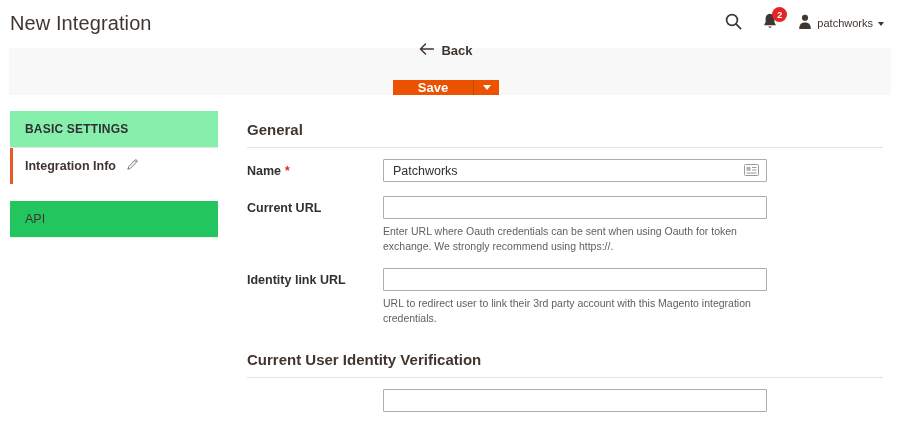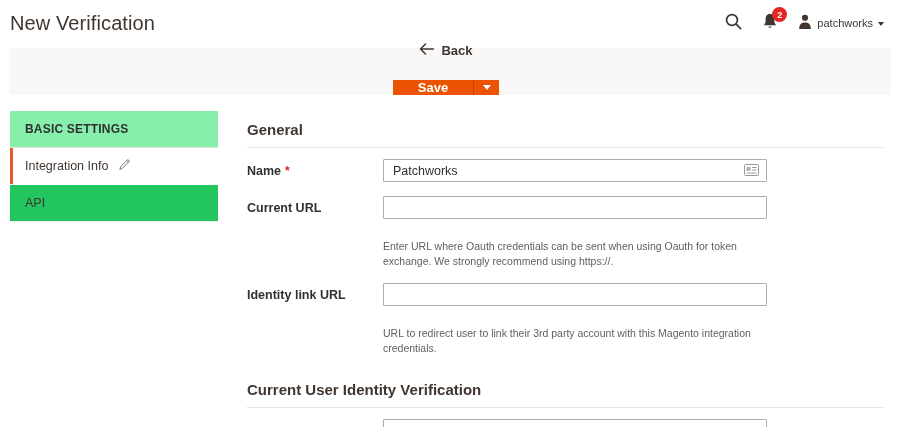--- a/index.html
+++ b/index.html
@@ -37,45 +37,45 @@
   
   .layout { display: flex; margin-top: 16px; }
   .sidebar { width: 208px; margin-left: 10px; flex: none; }
   .sidebar-title { height: 37px; background: #86efac; border-bottom: 1px solid #e3e3e3;
     display: flex; align-items: center; padding-left: 15px;
     font-size: 12px; font-weight: 700; color: #303030; letter-spacing: .2px; }
   .sidebar-item { height: 37px; display: flex; align-items: center; gap: 10px;
     padding-left: 15px; font-size: 12.5px; color: #41362f; background: #22c55e;
     border-bottom: 1px solid #f1f0f0; cursor: pointer; }
   .sidebar-item.active { background: #fff; border-left: 3px solid #e85b27; padding-left: 12px;
-    font-weight: 400; height: 36px; border-bottom: none; margin-bottom: 1px; }
+    font-weight: 700; height: 36px; border-bottom: none; margin-bottom: 17px; }
 
   .main { margin-left: 29px; width: 636px; padding-top: 10px; }
   .section-heading { font-size: 15px; font-weight: 600; color: #41362f;
     padding-bottom: 9px; border-bottom: 1px solid #e3e3e3; margin-bottom: 11px; }
   .section-heading.second { margin-top: 25px; }
 
   .form-row { display: flex; margin-bottom: 14px; }
   .label-cell { width: 123px; flex: none; padding-top: 5px;
     font-size: 12.5px; font-weight: 700; color: #303030; }
   .req { color: #e22626; margin-left: 4px; font-size: 12px; }
   .field-cell { margin-left: 0; padding-left: 13px; width: 397px; flex: none; }
   .input-wrap { position: relative; }
   .text-input { width: 384px; height: 23px; border: 1px solid #adadad; border-radius: 1px;
     padding: 0 28px 0 9px; font-size: 12.5px; color: #303030;
     font-family: "Liberation Sans", sans-serif; background: #fff; }
   .text-input.no-icon { padding-right: 9px; }
   .field-icon { position: absolute; right: 8px; top: 5px; display: flex; }
-  .note { margin-top: 20px; width: 378px; font-size: 10.5px; line-height: 15px; color: #5f5f5f; }
+  .note { margin-top: 5px; width: 378px; font-size: 10.5px; line-height: 15px; color: #5f5f5f; }
 </style>
 </head>
 <body>
 
 <div class="page-header">
-  <h1 class="page-title">New Verification</h1>
+  <h1 class="page-title">New Integration</h1>
   <div class="header-actions">
     <button class="icon-btn">
       <span>
         <svg width="17" height="17" viewBox="0 0 17 17">
           <circle cx="7" cy="7" r="5.4" fill="none" stroke="#41362f" stroke-width="1.7"></circle>
           <line x1="11.2" y1="11.2" x2="15.6" y2="15.6" stroke="#41362f" stroke-width="1.7" stroke-linecap="round"></line>
         </svg>
       </span>
     </button>
     <button class="icon-btn bell-wrap">

